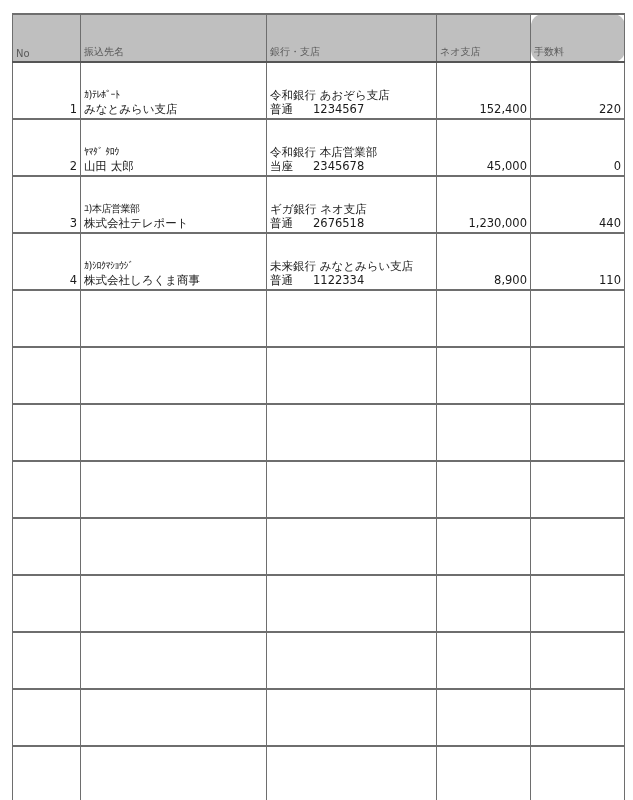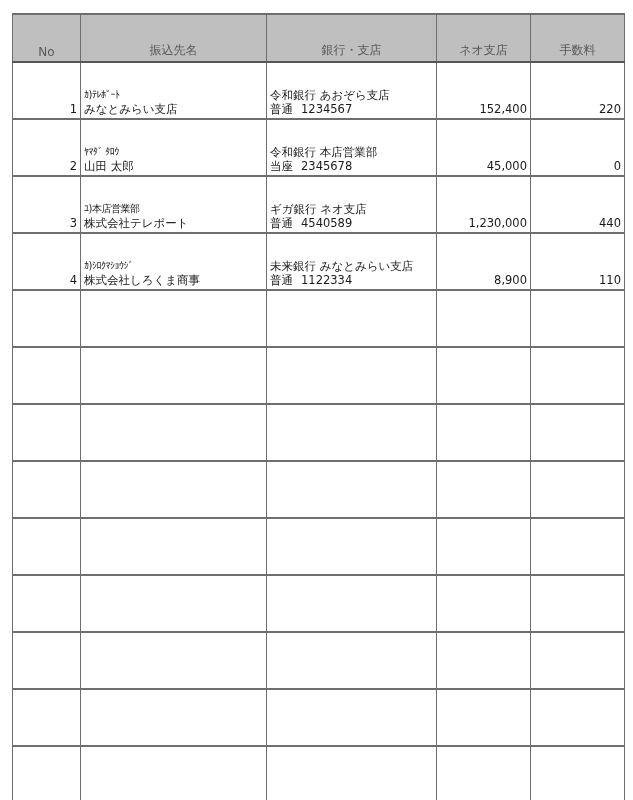--- a/index.html
+++ b/index.html
@@ -38,28 +38,29 @@
     vertical-align: bottom;
     overflow: hidden;
     white-space: nowrap;
   }
   table.grid th.c2, table.grid td.c2,
   table.grid th.c3, table.grid td.c3 {
     border-left: 1.5px solid #111;
   }
   table.grid th.c5, table.grid td.c5 {
     border-left: 1.5px solid #111;
+    border-radius: 12px;
   }
   table.grid thead th {
     height: 44px;
     background: #bfbfbf;
     color: #5a5a5a;
     font-weight: normal;
-    font-size: 12px;
-    text-align: center;
+    font-size: 10px;
+    text-align: left;
     border-top: 2px solid #6e6e6e;
     border-bottom: 2px solid #555;
   }
   table.grid tbody td {
     height: 53px;
     font-size: 11.5px;
     line-height: 14px;
   }
   table.grid tbody tr {
     border-bottom: 2px solid #6e6e6e;
@@ -71,21 +72,21 @@
     display: block;
     font-size: 10px;
     line-height: 12px;
     letter-spacing: -0.5px;
     margin-bottom: 1px;
   }
   .name, .bank-line, .account-line {
     display: block;
   }
   .account-line .acct-no {
-    margin-left: 8px;
+    margin-left: 20px;
   }
 </style>
 </head>
 <body>
 
 <div class="sheet">
   <table class="grid">
     <colgroup>
       <col class="c-no">
         <col class="c-name">
@@ -130,21 +131,21 @@
         <td class="c5 num">0</td>
       </tr>
       <tr>
         <td class="c1 num">3</td>
         <td class="c2">
           <span class="kana">ﾕ)本店営業部</span>
           <span class="name">株式会社テレポート</span>
         </td>
         <td class="c3">
           <span class="bank-line">ギガ銀行 ネオ支店</span>
-          <span class="account-line"><span>普通</span><span class="acct-no">4540589</span></span>
+          <span class="account-line"><span>普通</span><span class="acct-no">2676518</span></span>
         </td>
         <td class="c4 num">1,230,000</td>
         <td class="c5 num">440</td>
       </tr>
       <tr>
         <td class="c1 num">4</td>
         <td class="c2">
           <span class="kana">ｶ)ｼﾛｸﾏｼｮｳｼﾞ</span>
           <span class="name">株式会社しろくま商事</span>
         </td>

